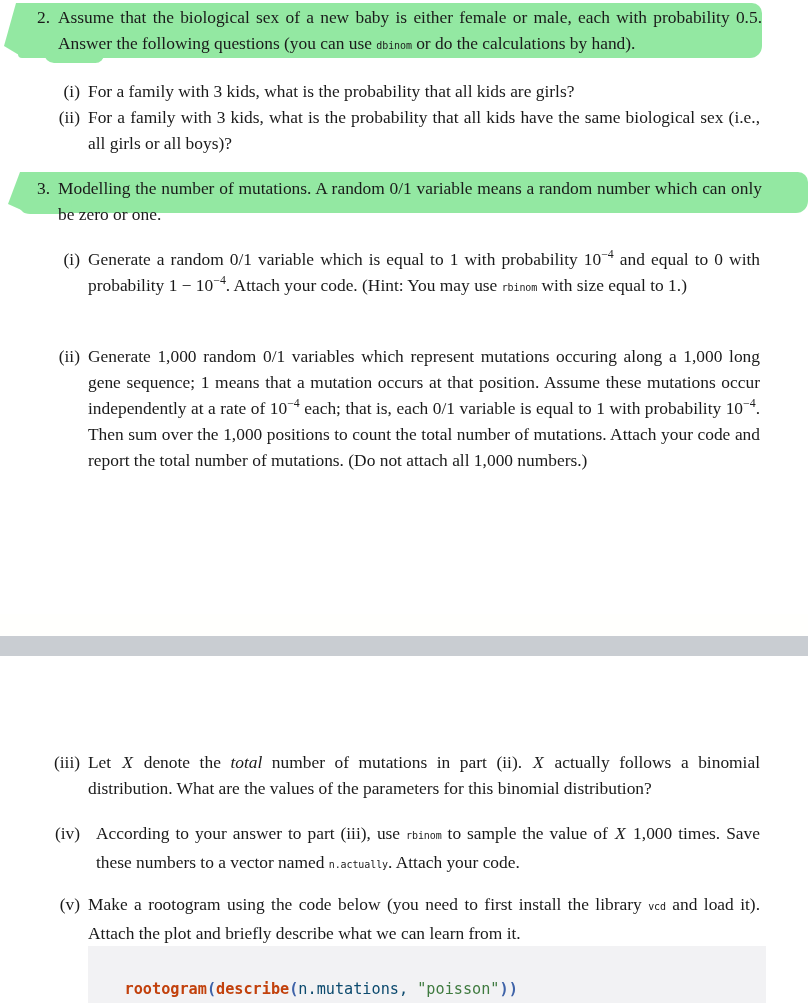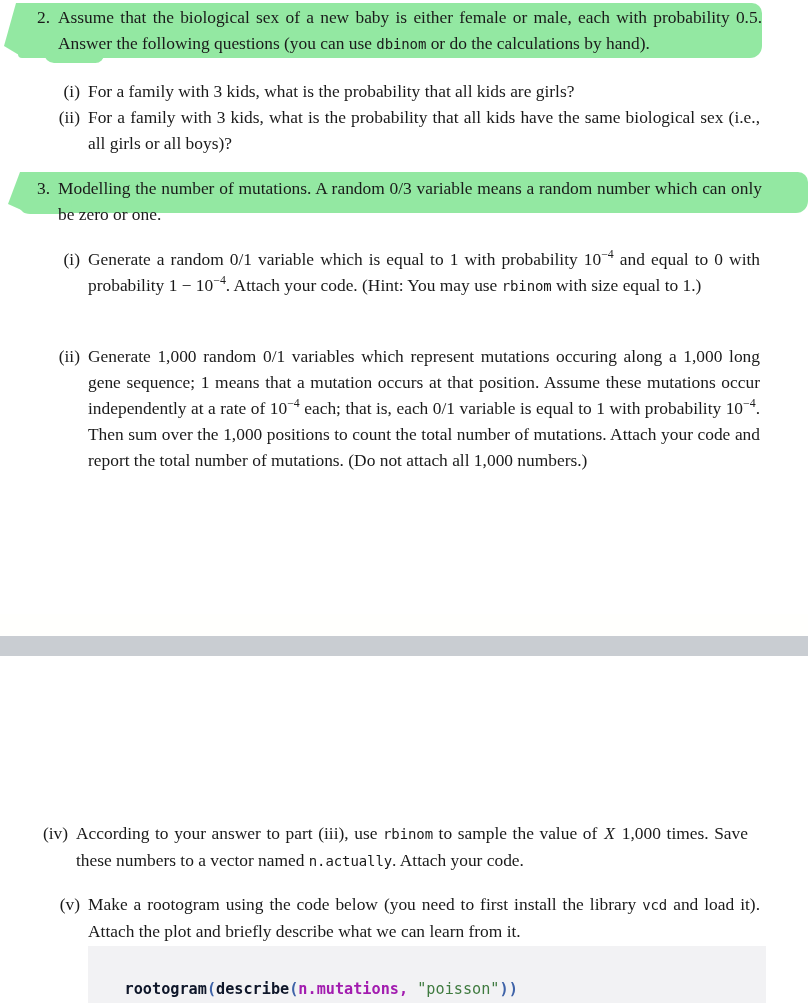--- a/index.html
+++ b/index.html
@@ -89,21 +89,21 @@
 
   
   .lvl1 .marker { width: 30px; padding-right: 8px; }
   .lvl1 .body   { }
 
   
   .lvl2 .marker { width: 44px; padding-right: 8px; }
 
   .tt {
     font-family: "DejaVu Sans Mono", "Liberation Mono", monospace;
-    font-size: 14px;
+    font-size: 10px;
     letter-spacing: -0.1px;
   }
   .mathit {
     font-family: "Liberation Serif", "DejaVu Serif", serif;
     font-style: italic;
     padding: 0 0.08em;
   }
   .it { font-style: italic; }
   .mnum { font-family: Liberation Serif, serif; }
   sup.exp {
@@ -116,23 +116,23 @@
   .codebox {
     position: absolute;
     background: #f2f2f4;
     z-index: 2;
     white-space: pre;
     font-family: "DejaVu Sans Mono", "Liberation Mono", monospace;
     font-size: 15.2px;
     line-height: 26px;
     padding: 4px 6px 4px 0;
   }
-  .c-fn   { color: #0f172a; font-weight: bold; }
+  .c-fn   { color: #c2410c; font-weight: bold; }
   .c-par  { color: #3f63a8; font-weight: bold; }
-  .c-var  { color: #a21caf; font-weight: bold; }
+  .c-var  { color: #0c4a6e; }
   .c-str  { color: #3f7a3f; }
 </style>
 </head>
 <body>
 
 <div class="page">
 
   <div class="hl hl-a" style="left:18px; top:3px; width:744px; height:55px;">
     <div class="taper"></div>
     <div class="nub" style="left:26px; top:50px; width:60px; height:10px; border-radius:0 0 12px 14px;"></div>
@@ -153,39 +153,43 @@
     <div class="body">For a family with 3 kids, what is the probability that all kids have the same biological sex (i.e., all girls or all boys)?</div>
   </div>
 
   <div class="hl hl-a" style="left:22px; top:172px; width:786px; height:41px;">
     <div class="taper"></div>
     <div class="nub" style="left:-4px; top:30px; width:54px; height:12px; border-radius:0 0 16px 16px;"></div>
   </div>
 
   <div class="block lvl1 num-item" style="left:20px; top:175px; width:742px;">
     <div class="marker">3.</div>
-    <div class="body">Modelling the number of mutations. A random 0/3 variable means a random number which can only be zero or one.</div>
+    <div class="body">Modelling the number of mutations. A random 0/1 variable means a random number which can only be zero or one.</div>
   </div>
 
   <div class="block lvl2 num-item" style="left:36px; top:246px; width:724px;">
     <div class="marker">(i)</div>
     <div class="body">Generate a random 0/1 variable which is equal to 1 with probability <span class="mnum">10<sup class="exp">−4</sup></span> and equal to 0 with probability <span class="mnum">1 − 10<sup class="exp">−4</sup></span>. Attach your code. (Hint: You may use <span class="tt">rbinom</span> with size equal to 1.)</div>
   </div>
 
   <div class="block lvl2 num-item" style="left:36px; top:343px; width:724px;">
     <div class="marker">(ii)</div>
     <div class="body">Generate 1<span class="mnum">,</span>000 random 0/1 variables which represent mutations occuring along a 1<span class="mnum">,</span>000 long gene sequence; 1 means that a mutation occurs at that position. Assume these mutations occur independently at a rate of <span class="mnum">10<sup class="exp">−4</sup></span> each; that is, each 0/1 variable is equal to 1 with probability <span class="mnum">10<sup class="exp">−4</sup></span>. Then sum over the 1<span class="mnum">,</span>000 positions to count the total number of mutations. Attach your code and report the total number of mutations. (Do not attach all 1<span class="mnum">,</span>000 numbers.)</div>
   </div>
 
   <div class="page-break" style="top:636px;">
     <div class="pb-top-fill"></div>
   </div>
 
-
-  <div class="block lvl2 num-item" style="left:24px; top:820px; width:724px;">
+  <div class="block lvl2 num-item" style="left:36px; top:749px; width:724px;">
+    <div class="marker">(iii)</div>
+    <div class="body">Let <span class="mathit">X</span> denote the <span class="it">total</span> number of mutations in part (ii). <span class="mathit">X</span> actually follows a binomial distribution. What are the values of the parameters for this binomial distribution?</div>
+  </div>
+
+  <div class="block lvl2 num-item" style="left:36px; top:820px; width:724px;gap:8px;">
     <div class="marker">(iv)</div>
     <div class="body">According to your answer to part (iii), use <span class="tt">rbinom</span> to sample the value of <span class="mathit">X</span> 1<span class="mnum">,</span>000 times. Save these numbers to a vector named <span class="tt">n.actually</span>. Attach your code.</div>
   </div>
 
   <div class="block lvl2 num-item" style="left:36px; top:891px; width:724px;">
     <div class="marker">(v)</div>
     <div class="body">Make a rootogram using the code below (you need to first install the library <span class="tt">vcd</span> and load it). Attach the plot and briefly describe what we can learn from it.</div>
   </div>
 
   <div class="codebox" style="left:88px; top:946px; width:672px;">

